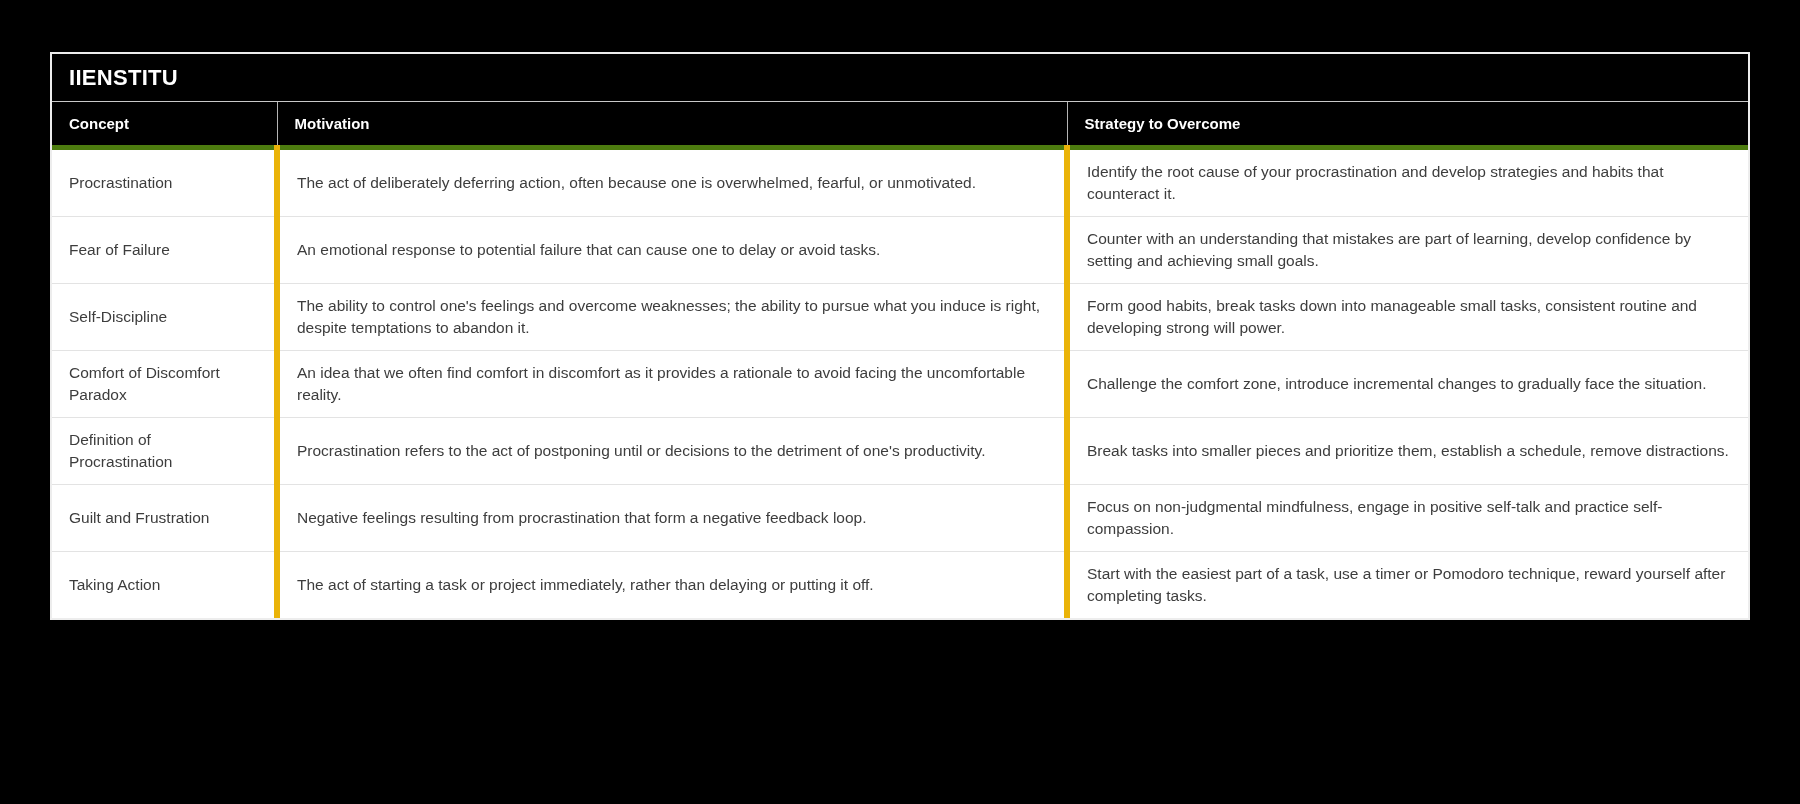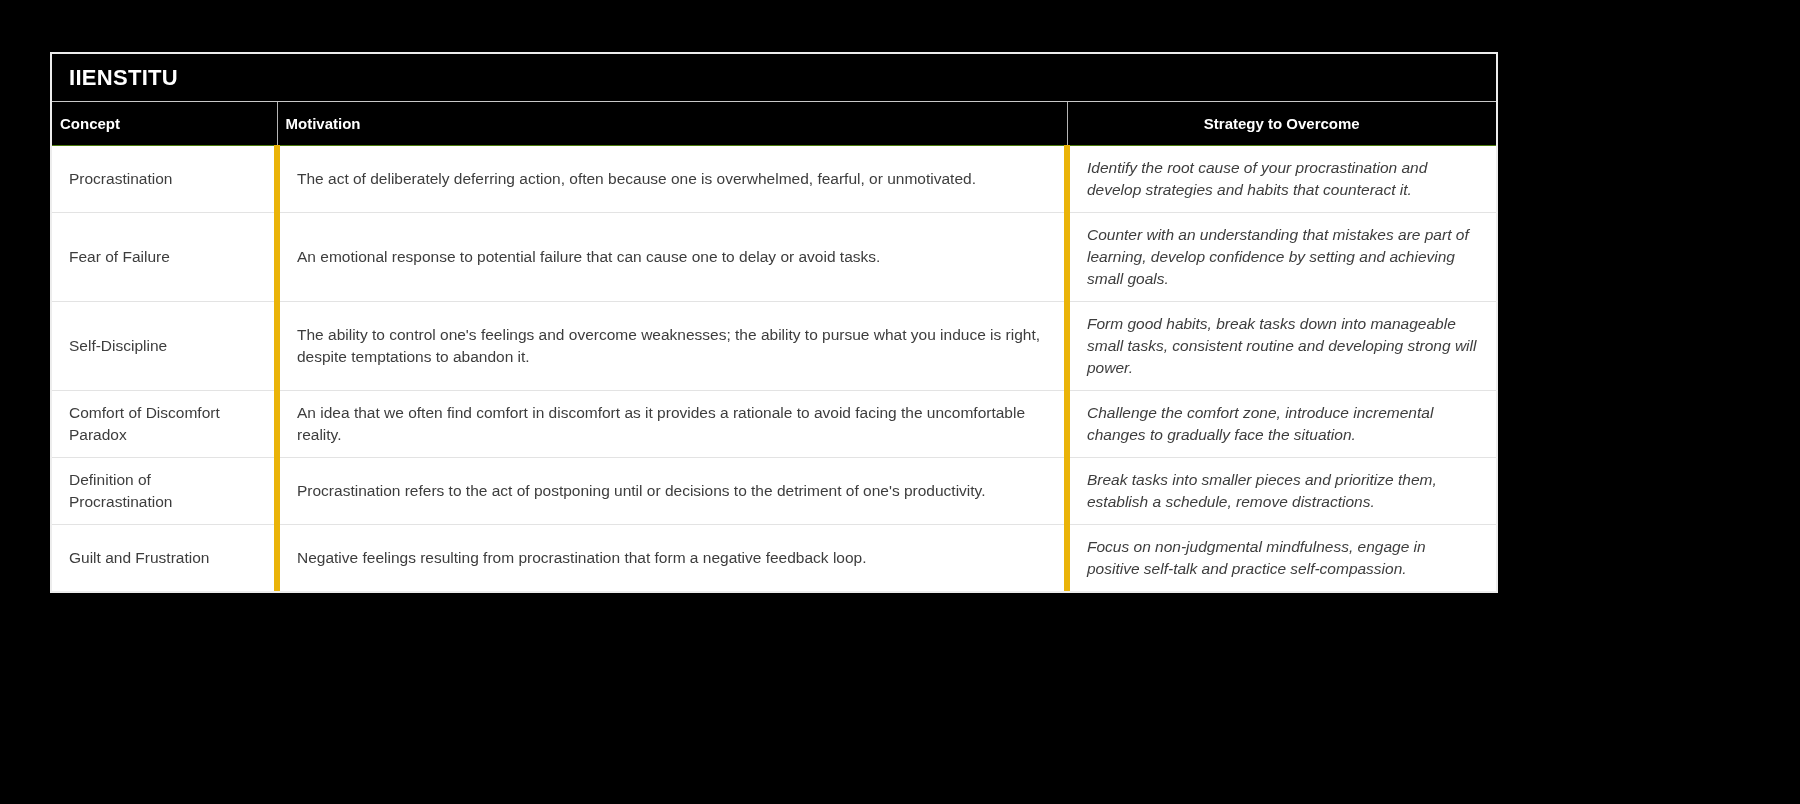--- a/index.html
+++ b/index.html
@@ -5,21 +5,21 @@
   * { box-sizing: border-box; margin: 0; padding: 0; }
   html, body {
     width: 1800px; height: 804px;
     background: #000000;
     overflow: hidden;
     font-family: "Liberation Sans", "DejaVu Sans", sans-serif;
   }
   .card {
     position: absolute;
     left: 50px; top: 52px;
-    width: 1448px;
+    width: 1700px;
     background: #000000;
     border: 2px solid #ededed;
   }
   .card-title {
     background: #000000;
     color: #ffffff;
     font-size: 22px;
     font-weight: 700;
     line-height: 28px;
     padding: 10px 17px 9px 17px;
@@ -35,37 +35,37 @@
   col.c1 { width: 225px; }
   col.c2 { width: 790px; }
   col.c3 { width: auto; }
   th {
     background: #000000;
     color: #ffffff;
     text-align: left;
     font-size: 15px;
     font-weight: 700;
     line-height: 21px;
-    padding: 11px 8px;
+    padding: 11px 17px;
     border-right: 1px solid #b5b5b5;
-    border-bottom: 1px solid #4d7c0f;
+    border-bottom: 5px solid #4d7c0f;
   }
-  th:last-child { border-right: none; text-align: center; }
+  th:last-child { border-right: none; }
   td {
     background: #ffffff;
     color: #3d3d3d;
     font-size: 15.5px;
     line-height: 22px;
     padding: 11px 17px;
     vertical-align: middle;
     border-right: 6px solid #eab308;
     border-bottom: 1px solid #e3e3e3;
     word-wrap: break-word;
   }
-  td:last-child { border-right: none; font-style: italic; }
+  td:last-child { border-right: none; }
   tbody tr:last-child td { border-bottom: none; }
 </style>
 </head>
 <body>
 
 <div class="card">
   <div class="card-title">IIENSTITU</div>
   <table>
     <colgroup>
       <col class="c1">
@@ -103,15 +103,20 @@
       <tr>
         <td>Definition of Procrastination</td>
         <td>Procrastination refers to the act of postponing until or decisions to the detriment of one's productivity.</td>
         <td>Break tasks into smaller pieces and prioritize them, establish a schedule, remove distractions.</td>
       </tr>
       <tr>
         <td>Guilt and Frustration</td>
         <td>Negative feelings resulting from procrastination that form a negative feedback loop.</td>
         <td>Focus on non-judgmental mindfulness, engage in positive self-talk and practice self-compassion.</td>
       </tr>
+      <tr>
+        <td>Taking Action</td>
+        <td>The act of starting a task or project immediately, rather than delaying or putting it off.</td>
+        <td>Start with the easiest part of a task, use a timer or Pomodoro technique, reward yourself after completing tasks.</td>
+      </tr>
     </tbody>
   </table>
 </div>
 
 </body></html>

